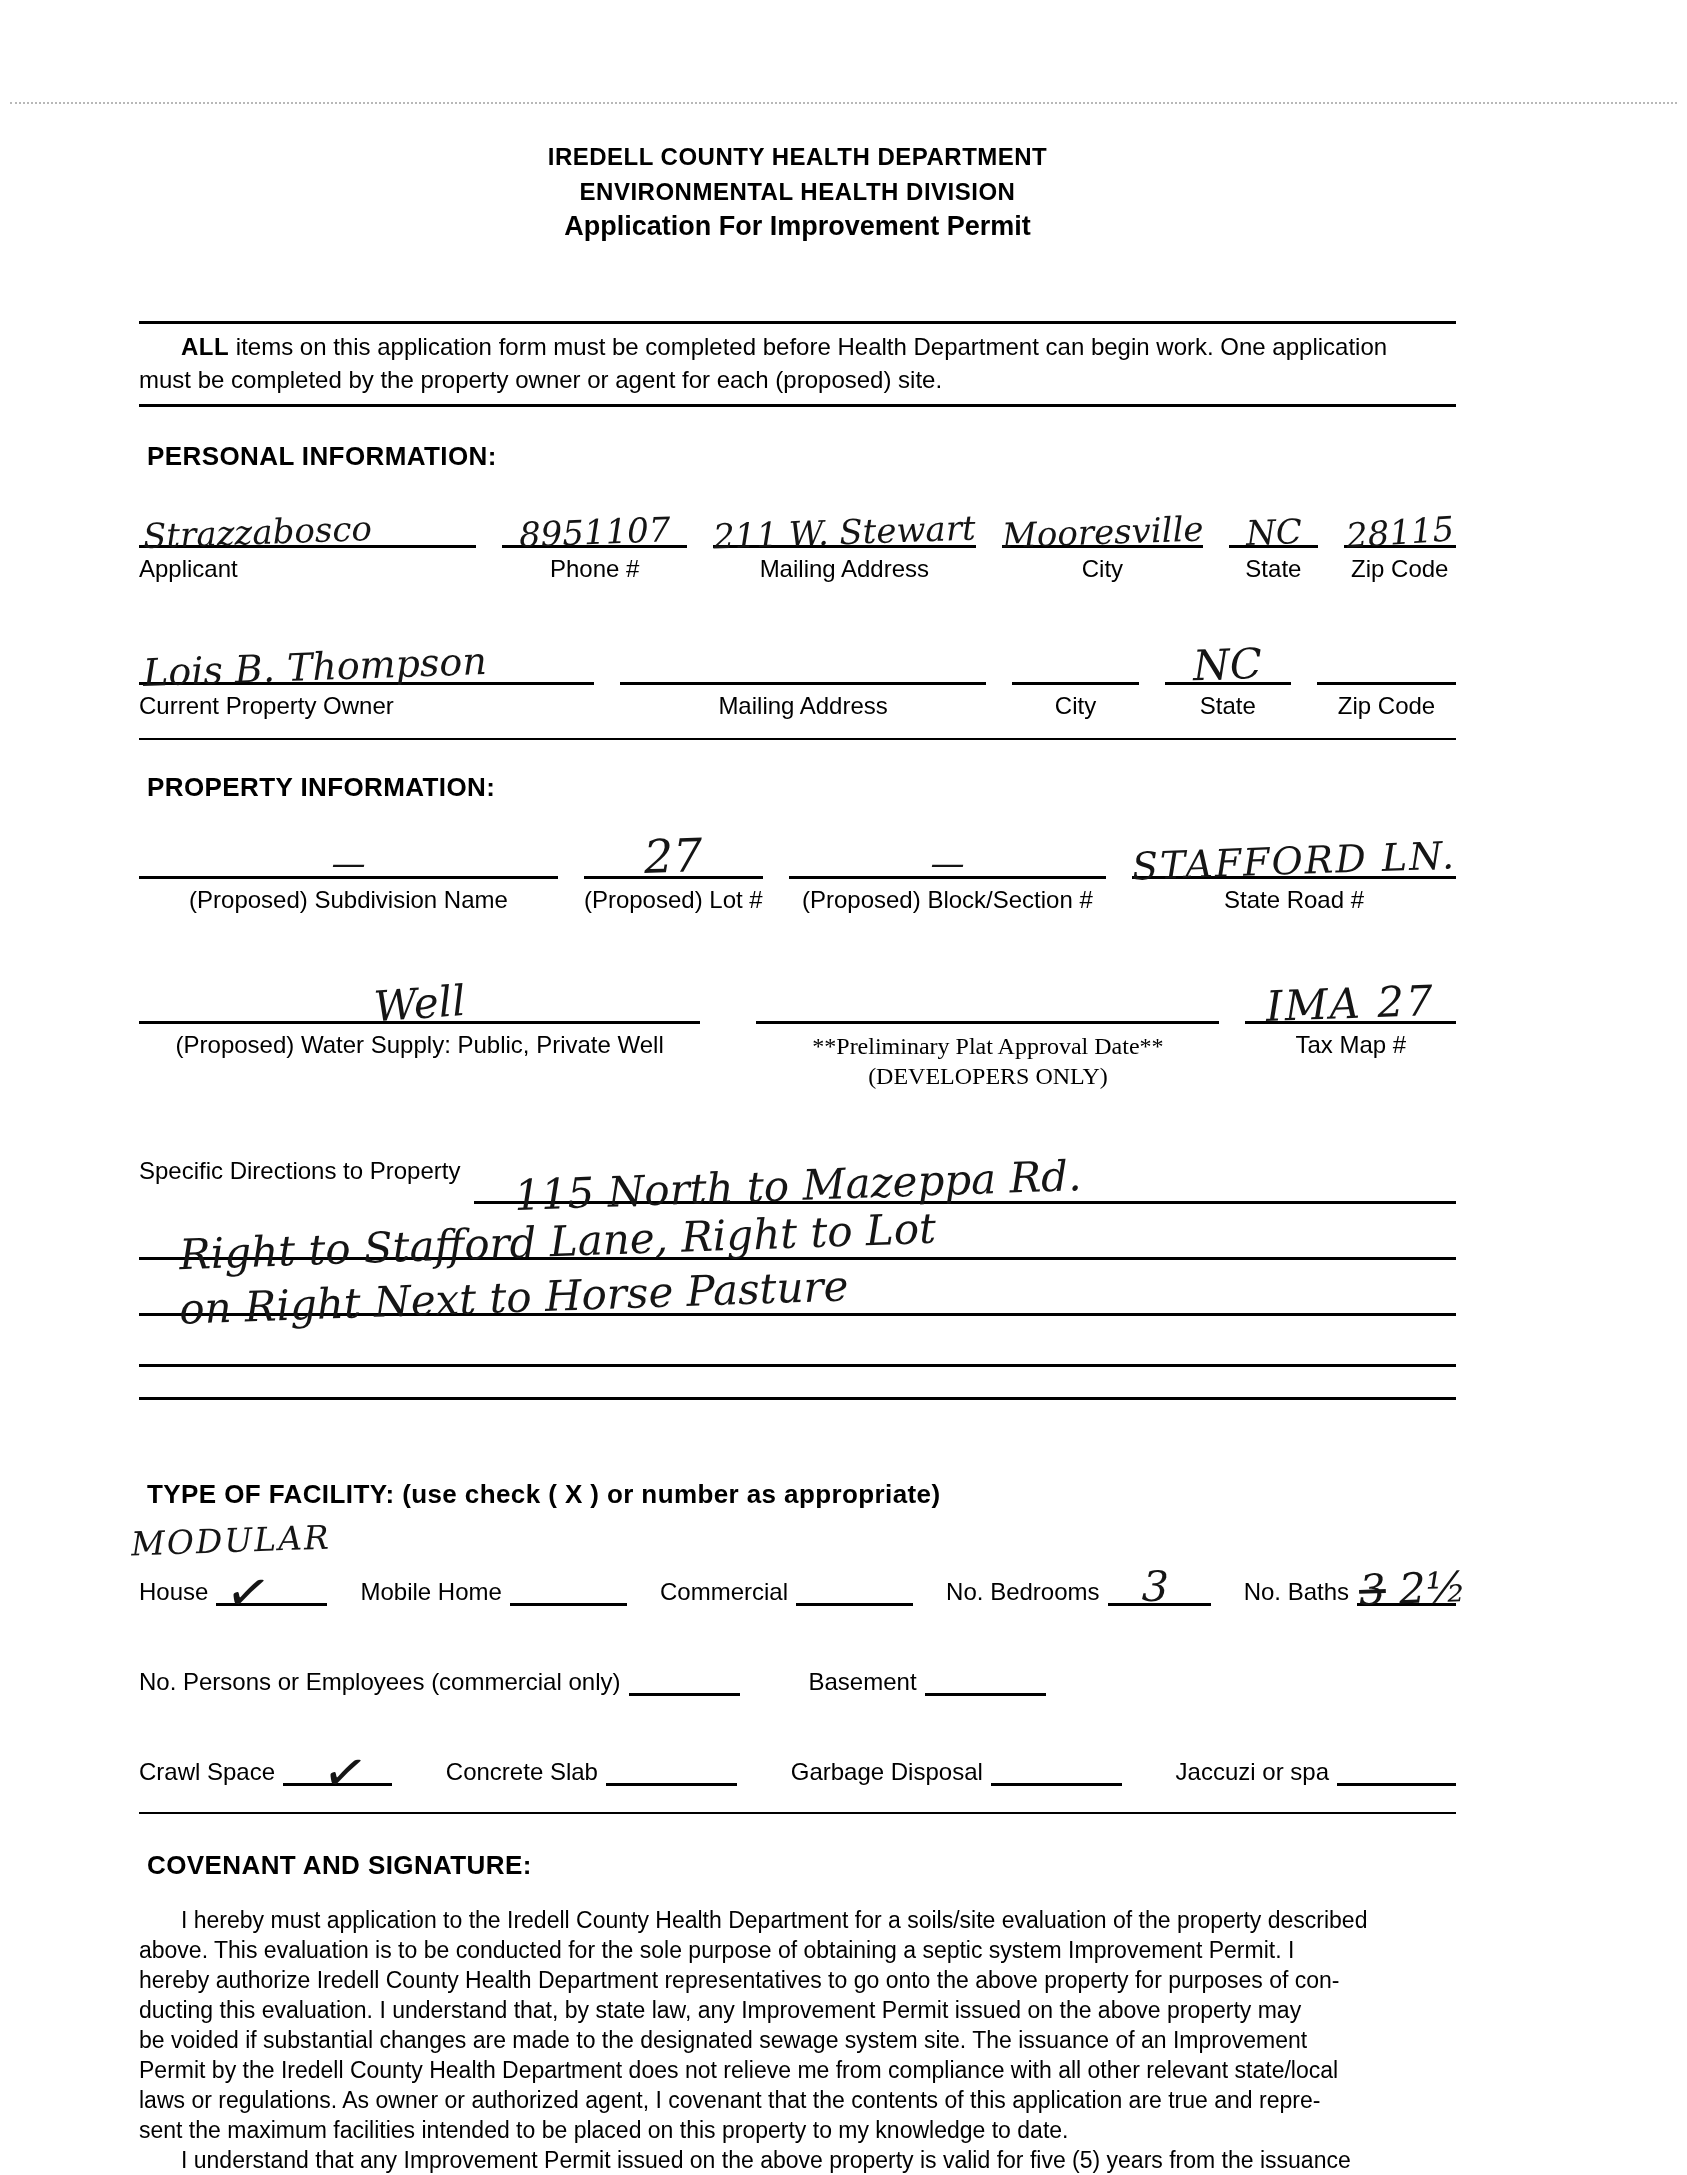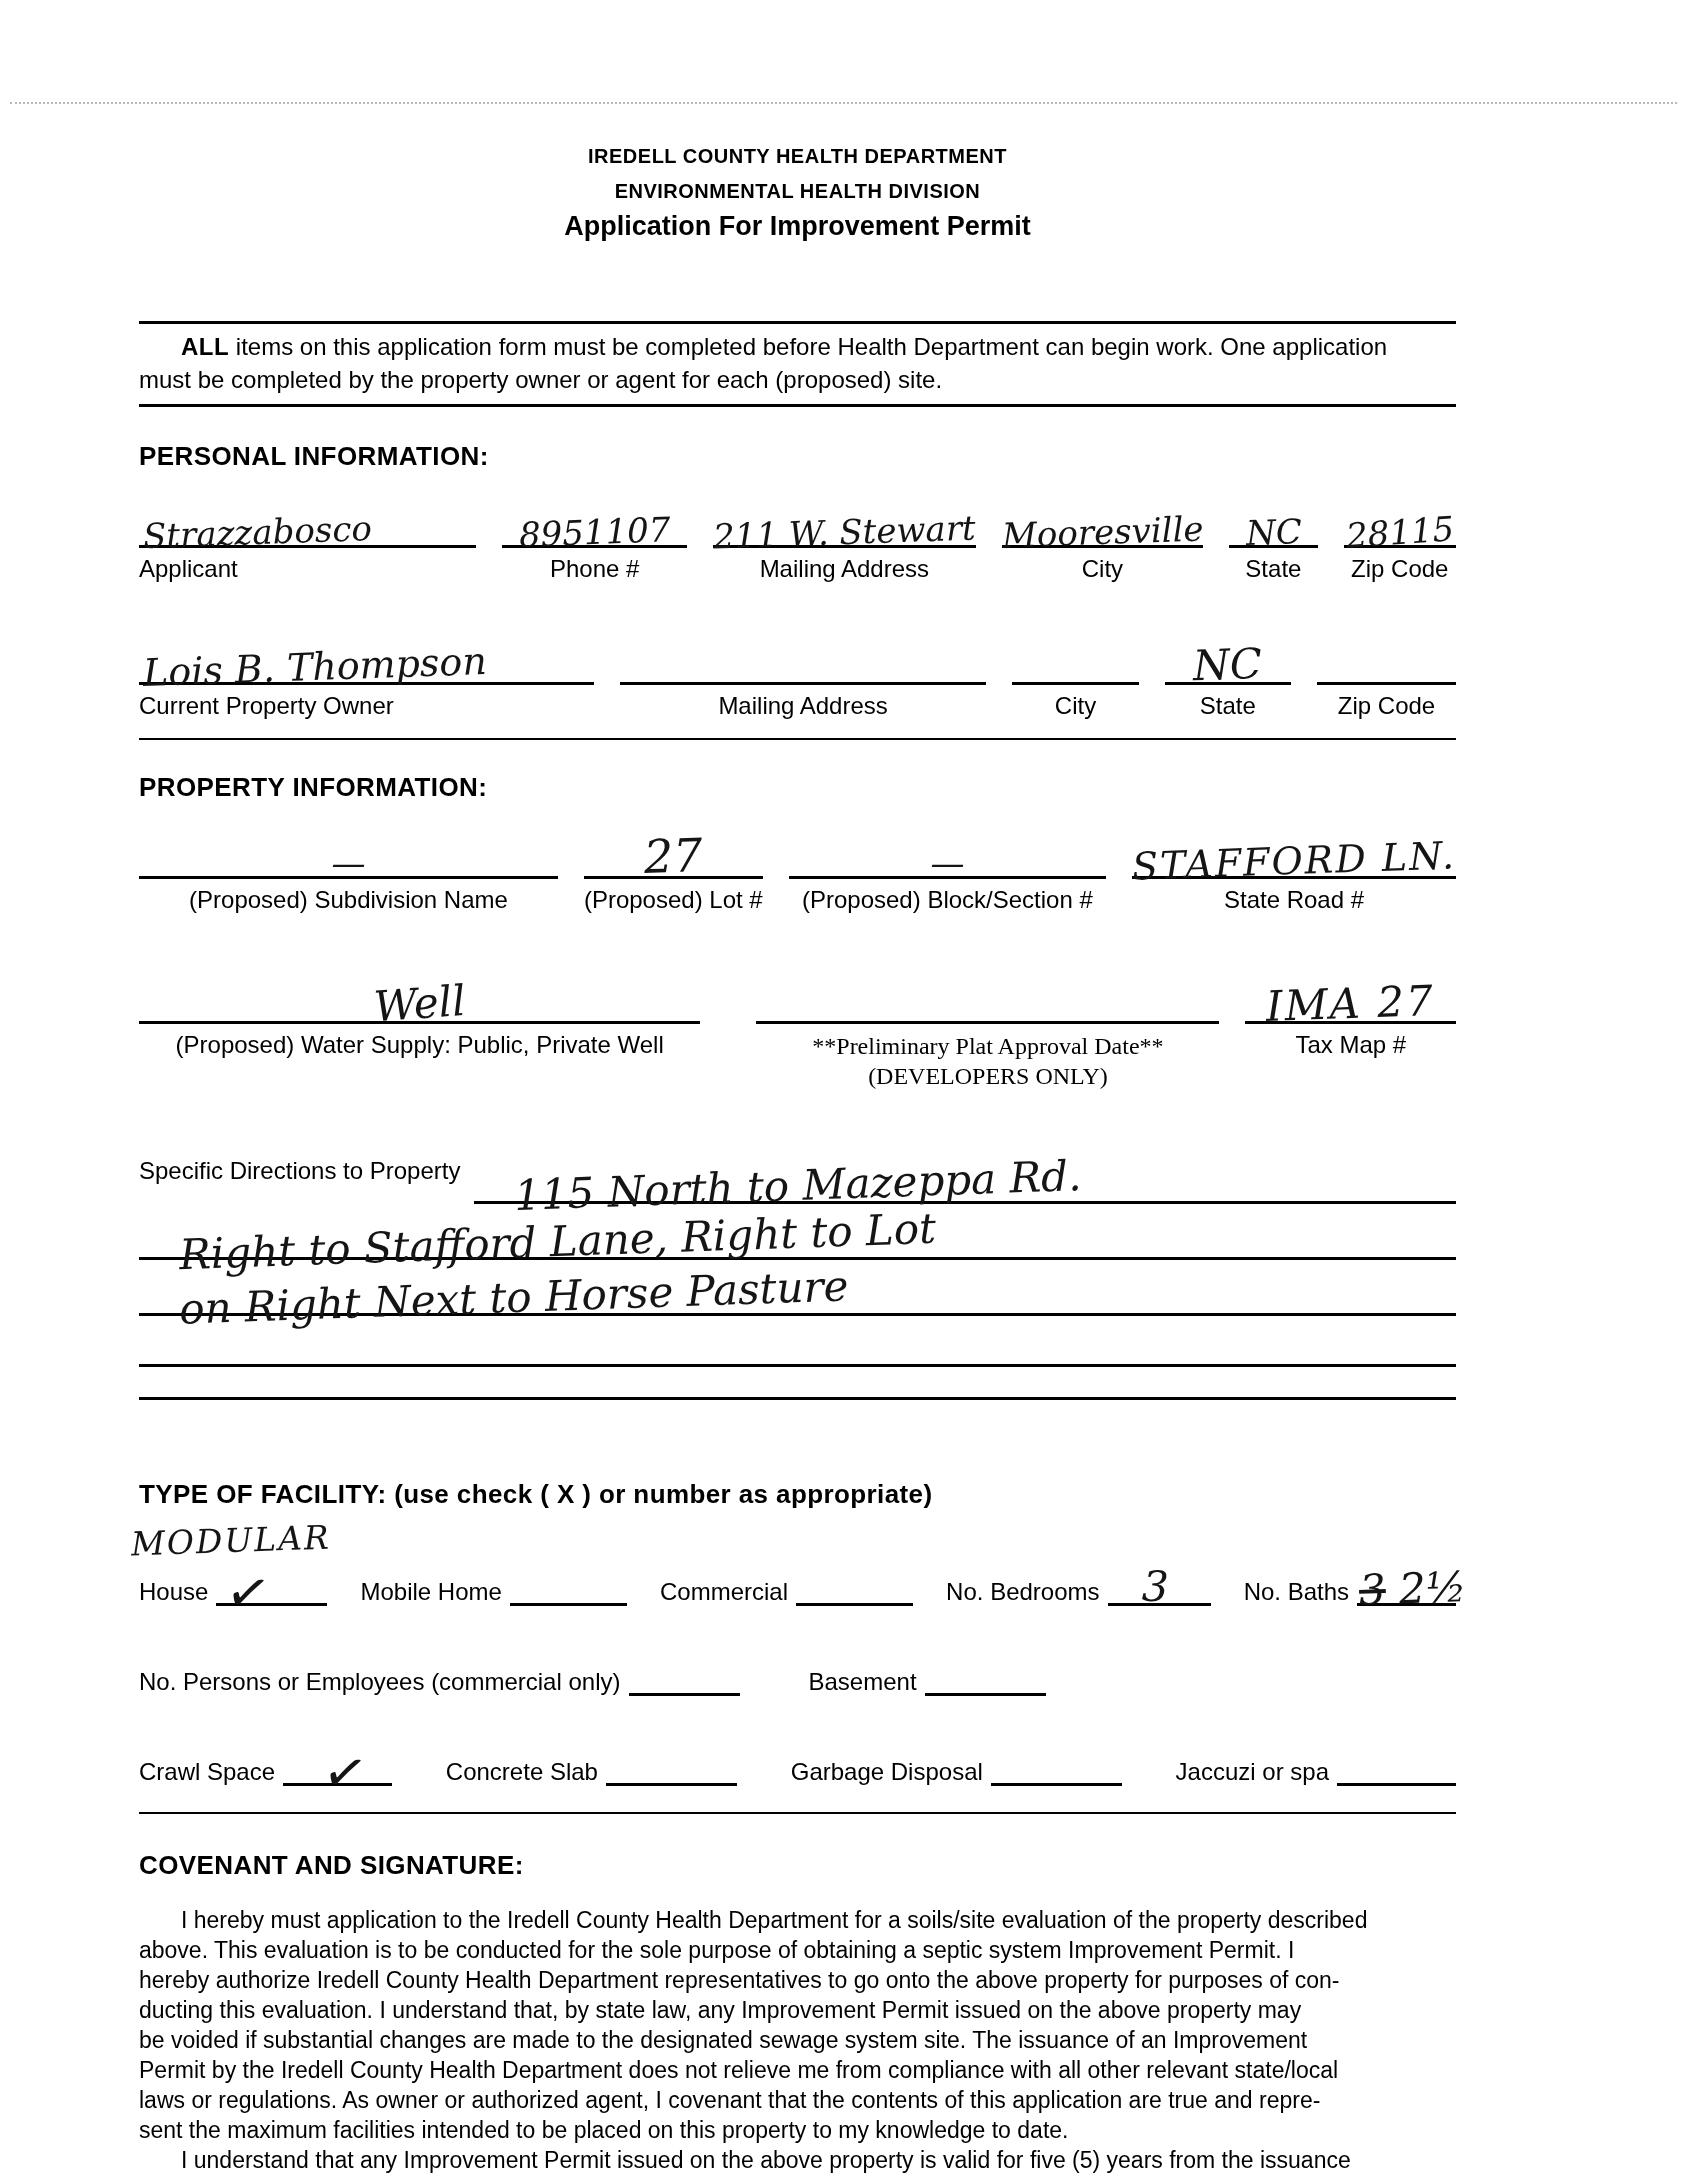--- a/index.html
+++ b/index.html
@@ -5,30 +5,30 @@
   html,body { margin:0; padding:0; background:#e8e8e8; }
   .page {
     position:relative; width:1687px; height:2175px; background:#ffffff;
     font-family:"Liberation Sans", sans-serif; color:#000; overflow:hidden;
   }
   .scan-dots { position:absolute; top:102px; left:10px; right:10px; border-top:2px dotted #8a8a8a; opacity:.6; }
   .content { position:absolute; left:139px; top:0; width:1317px; }
 
   
   .title-block { margin-top:139px; text-align:center; }
-  .t1 { font-size:20px; font-weight:bold; line-height:35px; letter-spacing:0.5px; }
+  .t1 { font-size:24px; font-weight:bold; line-height:35px; letter-spacing:0.5px; }
   .t2 { font-size:27px; font-weight:bold; line-height:35px; }
 
   .rule { border:none; border-top:3px solid #000; margin:0; }
   .rule-thin { border:none; border-top:2px solid #000; margin:0; }
 
   .intro { margin:6px 0 8px 0; font-size:24px; line-height:33px; text-indent:42px; max-width:1297px; }
   .intro b { letter-spacing:0.5px; }
 
-  .sec-heading { font-size:26px; letter-spacing:0.4px; margin:0; }
+  .sec-heading { font-size:26px; letter-spacing:0.4px; margin:8px; }
 
   
   .field-row { display:flex; gap:26px; }
   .field { display:flex; flex-direction:column; }
   .blank { position:relative; border-bottom:3px solid #000; height:57px;
            display:flex; align-items:flex-end; justify-content:center; }
   .blank .hw { margin-bottom:-7px; }
   .blank.alignleft { justify-content:flex-start; padding-left:4px; }
   .flabel { font-size:24px; margin-top:7px; text-align:center; white-space:nowrap; }
   .flabel.left { text-align:left; }

